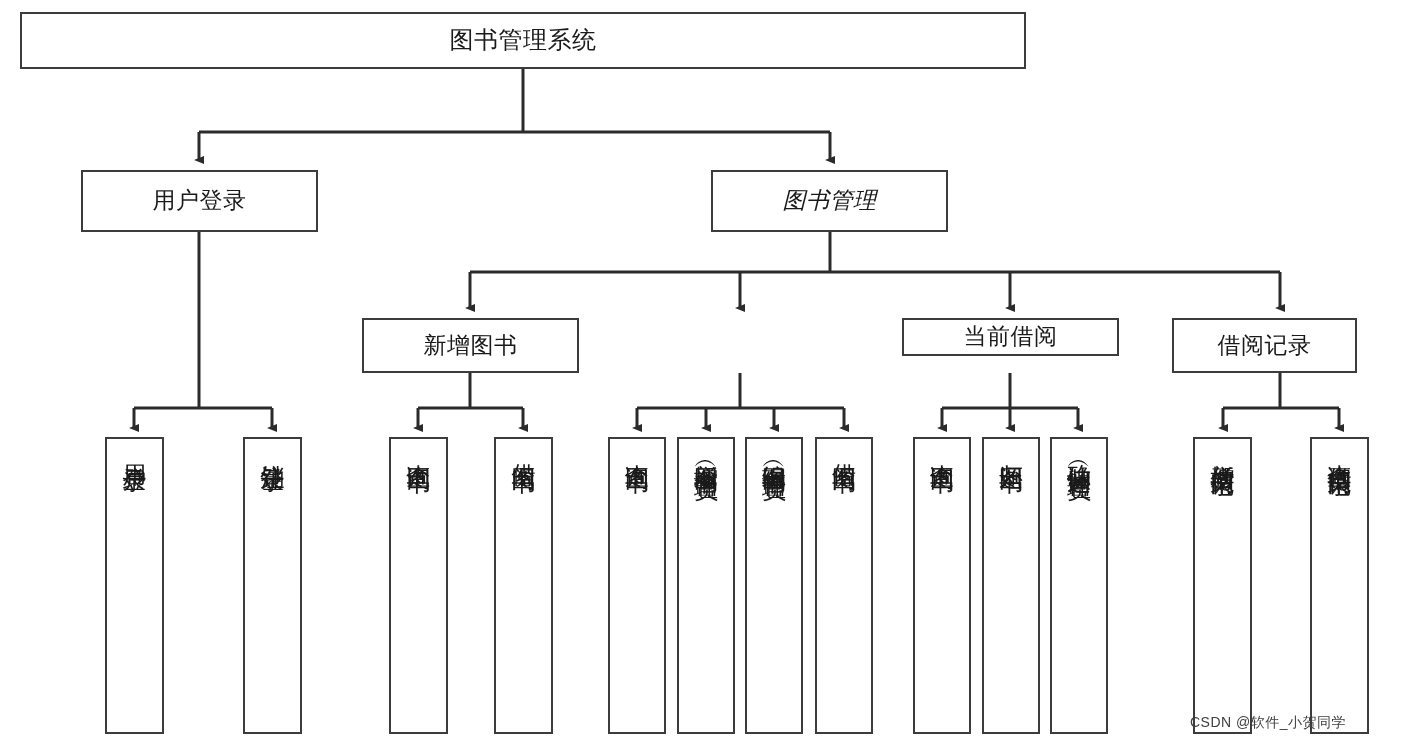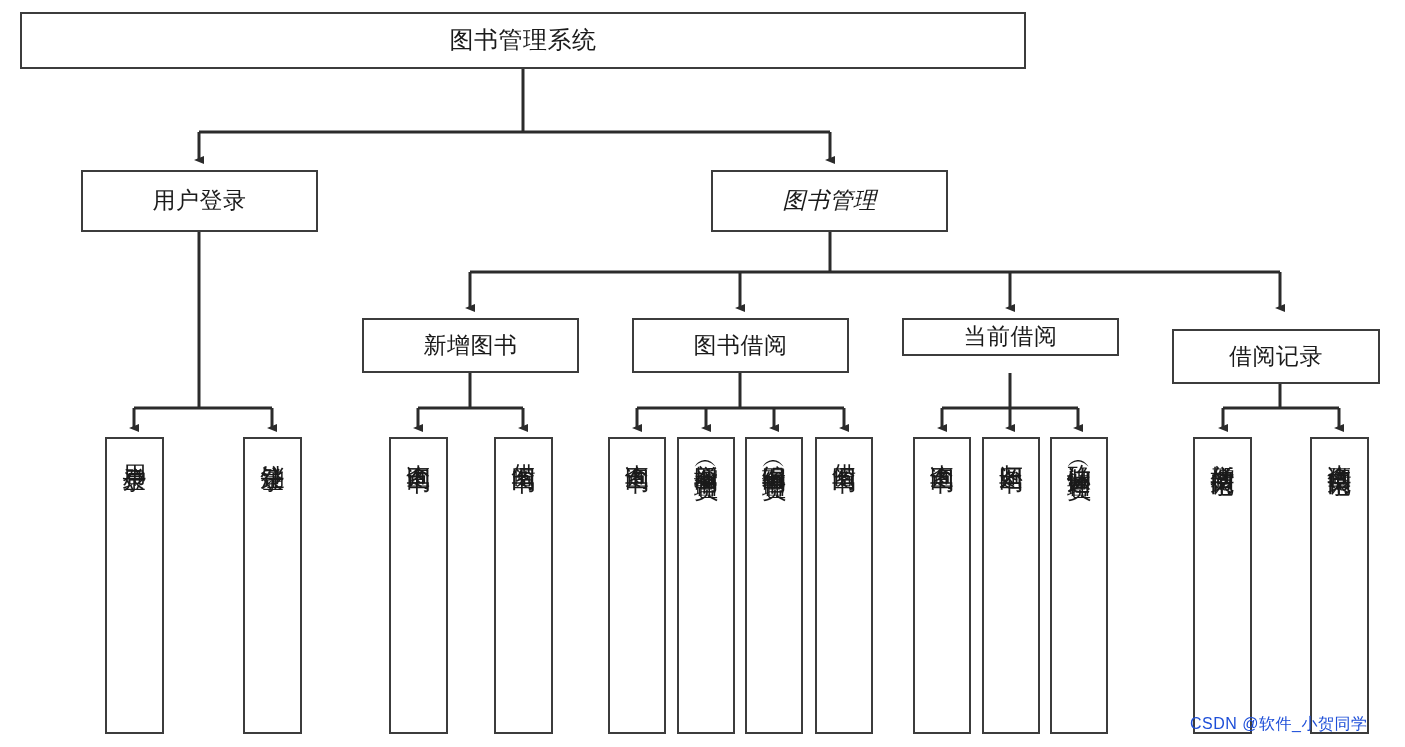--- a/index.html
+++ b/index.html
@@ -58,22 +58,22 @@
   .node.vert .node-label {
     writing-mode: vertical-rl;
     text-orientation: upright;
     font-size: 24px;
     line-height: 1.0;
     letter-spacing: 2px;
     white-space: nowrap;
   }
   .watermark {
     position: absolute;
-    font-size: 16px;
-    color: #1d4ed8;
+    font-size: 14px;
+    color: #404040;
     white-space: nowrap;
     letter-spacing: 0.5px;
   }
 </style>
 </head>
 <body>
 
 <div id="diagram-root">
 
   <svg id="wires" viewBox="0 0 1405 747" width="1405" height="747" xmlns="http://www.w3.org/2000/svg">
@@ -133,27 +133,24 @@
   <div class="node horiz" style="left:81px; top:170px; width:237px; height:62px;">
     <span class="node-label">用户登录</span>
   </div>
   <div class="node horiz" style="left:711px; top:170px; width:237px; height:62px;font-style:italic;">
     <span class="node-label">图书管理</span>
   </div>
 
   <div class="node horiz" style="left:362px; top:318px; width:217px; height:55px;">
     <span class="node-label">新增图书</span>
   </div>
-  <div class="node horiz" style="left:632px; top:318px; width:217px; height:55px;">
-    <span class="node-label">图书借阅</span>
-  </div>
   <div class="node horiz" style="left:902px; top:318px; width:217px; height:38px;">
     <span class="node-label">当前借阅</span>
   </div>
-  <div class="node horiz" style="left:1172px; top:329px; width:208px; height:55px;">
+  <div class="node horiz" style="left:1172px; top:318px; width:185px; height:55px;">
     <span class="node-label">借阅记录</span>
   </div>
 
   <div class="node vert" style="left:105px; top:437px; width:59px; height:297px;">
     <span class="node-label">用户登录</span>
   </div>
   <div class="node vert" style="left:243px; top:437px; width:59px; height:297px;">
     <span class="node-label">注销登录</span>
   </div>
 

